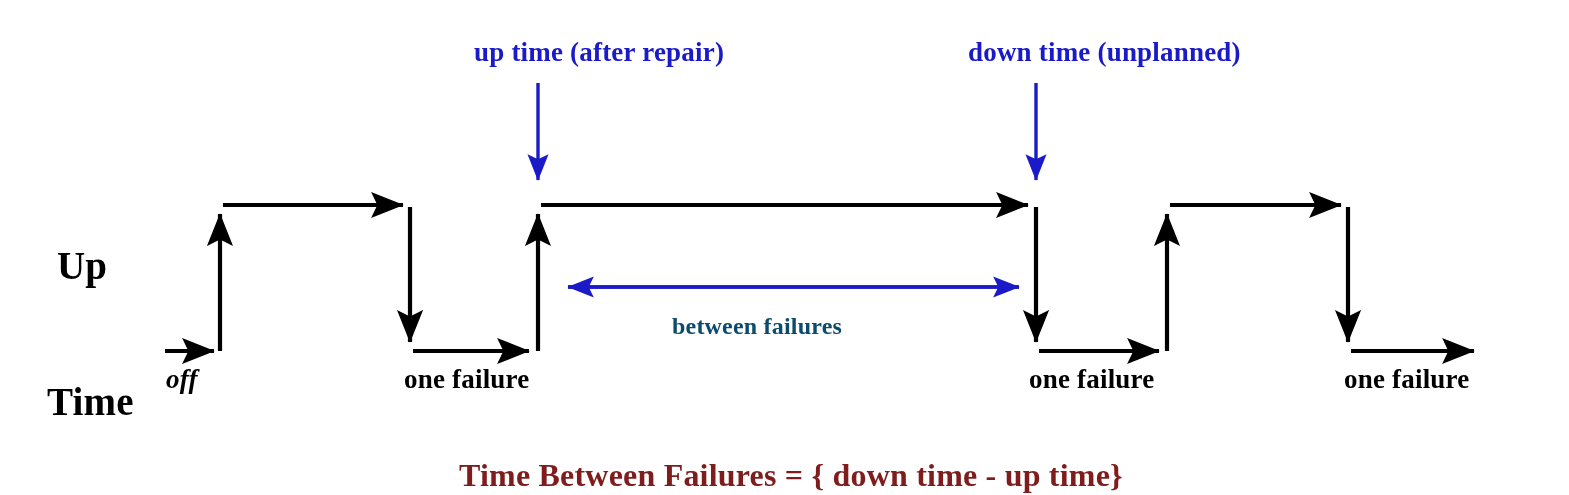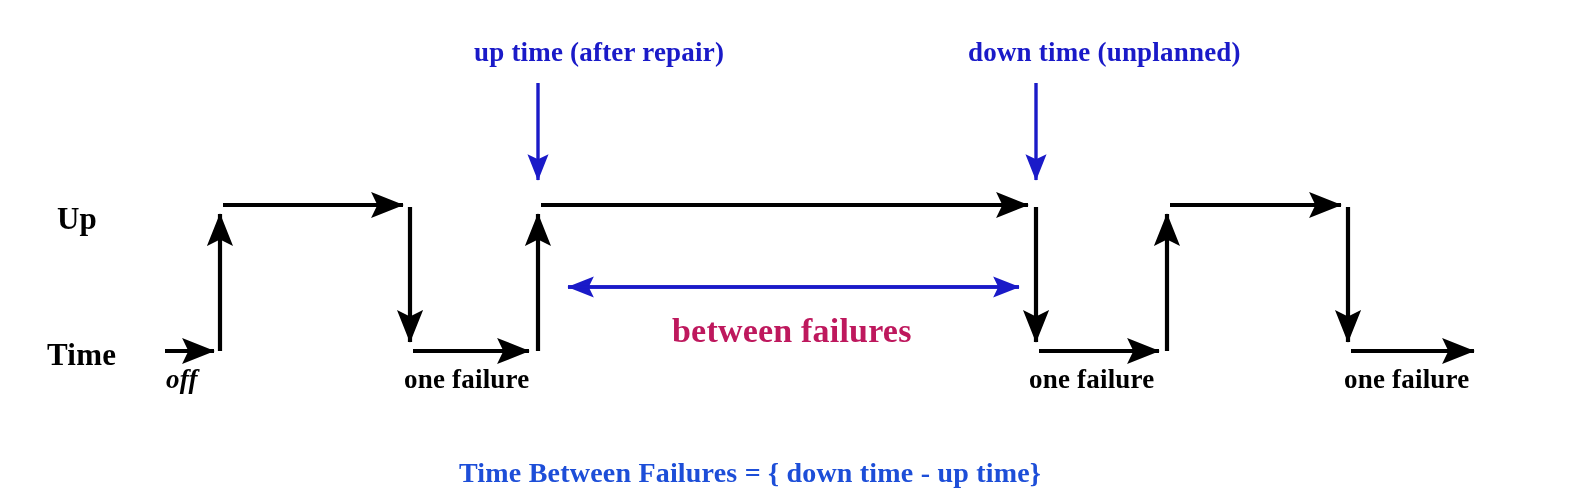--- a/index.html
+++ b/index.html
@@ -32,41 +32,42 @@
   }
   .lbl {
     position: absolute;
     white-space: nowrap;
     font-family: "Liberation Serif", "DejaVu Serif", serif;
     font-weight: bold;
     line-height: 1;
   }
   .axis-label {
     color: #000000;
-    font-size: 31px;
+    font-size: 39px;
     letter-spacing: 0.2px;
+    margin-top: 43px;
   }
   .state-label {
     color: #000000;
     font-size: 27px;
     letter-spacing: 0.2px;
   }
   .callout-label {
     color: #1a1ac8;
     font-size: 27px;
     letter-spacing: 0.2px;
   }
   .between-label {
-    color: #be185d;
-    font-size: 34px;
+    color: #0c4a6e;
+    font-size: 24px;
     letter-spacing: 0.2px;
   }
   .caption-label {
-    color: #1d4ed8;
-    font-size: 28px;
+    color: #7f1d1d;
+    font-size: 32px;
     letter-spacing: 0.2px;
   }
 </style>
 </head>
 <body>
 
 <div id="diagram-root">
 
   <svg class="canvas" viewBox="0 0 1569 495">
     <defs>

